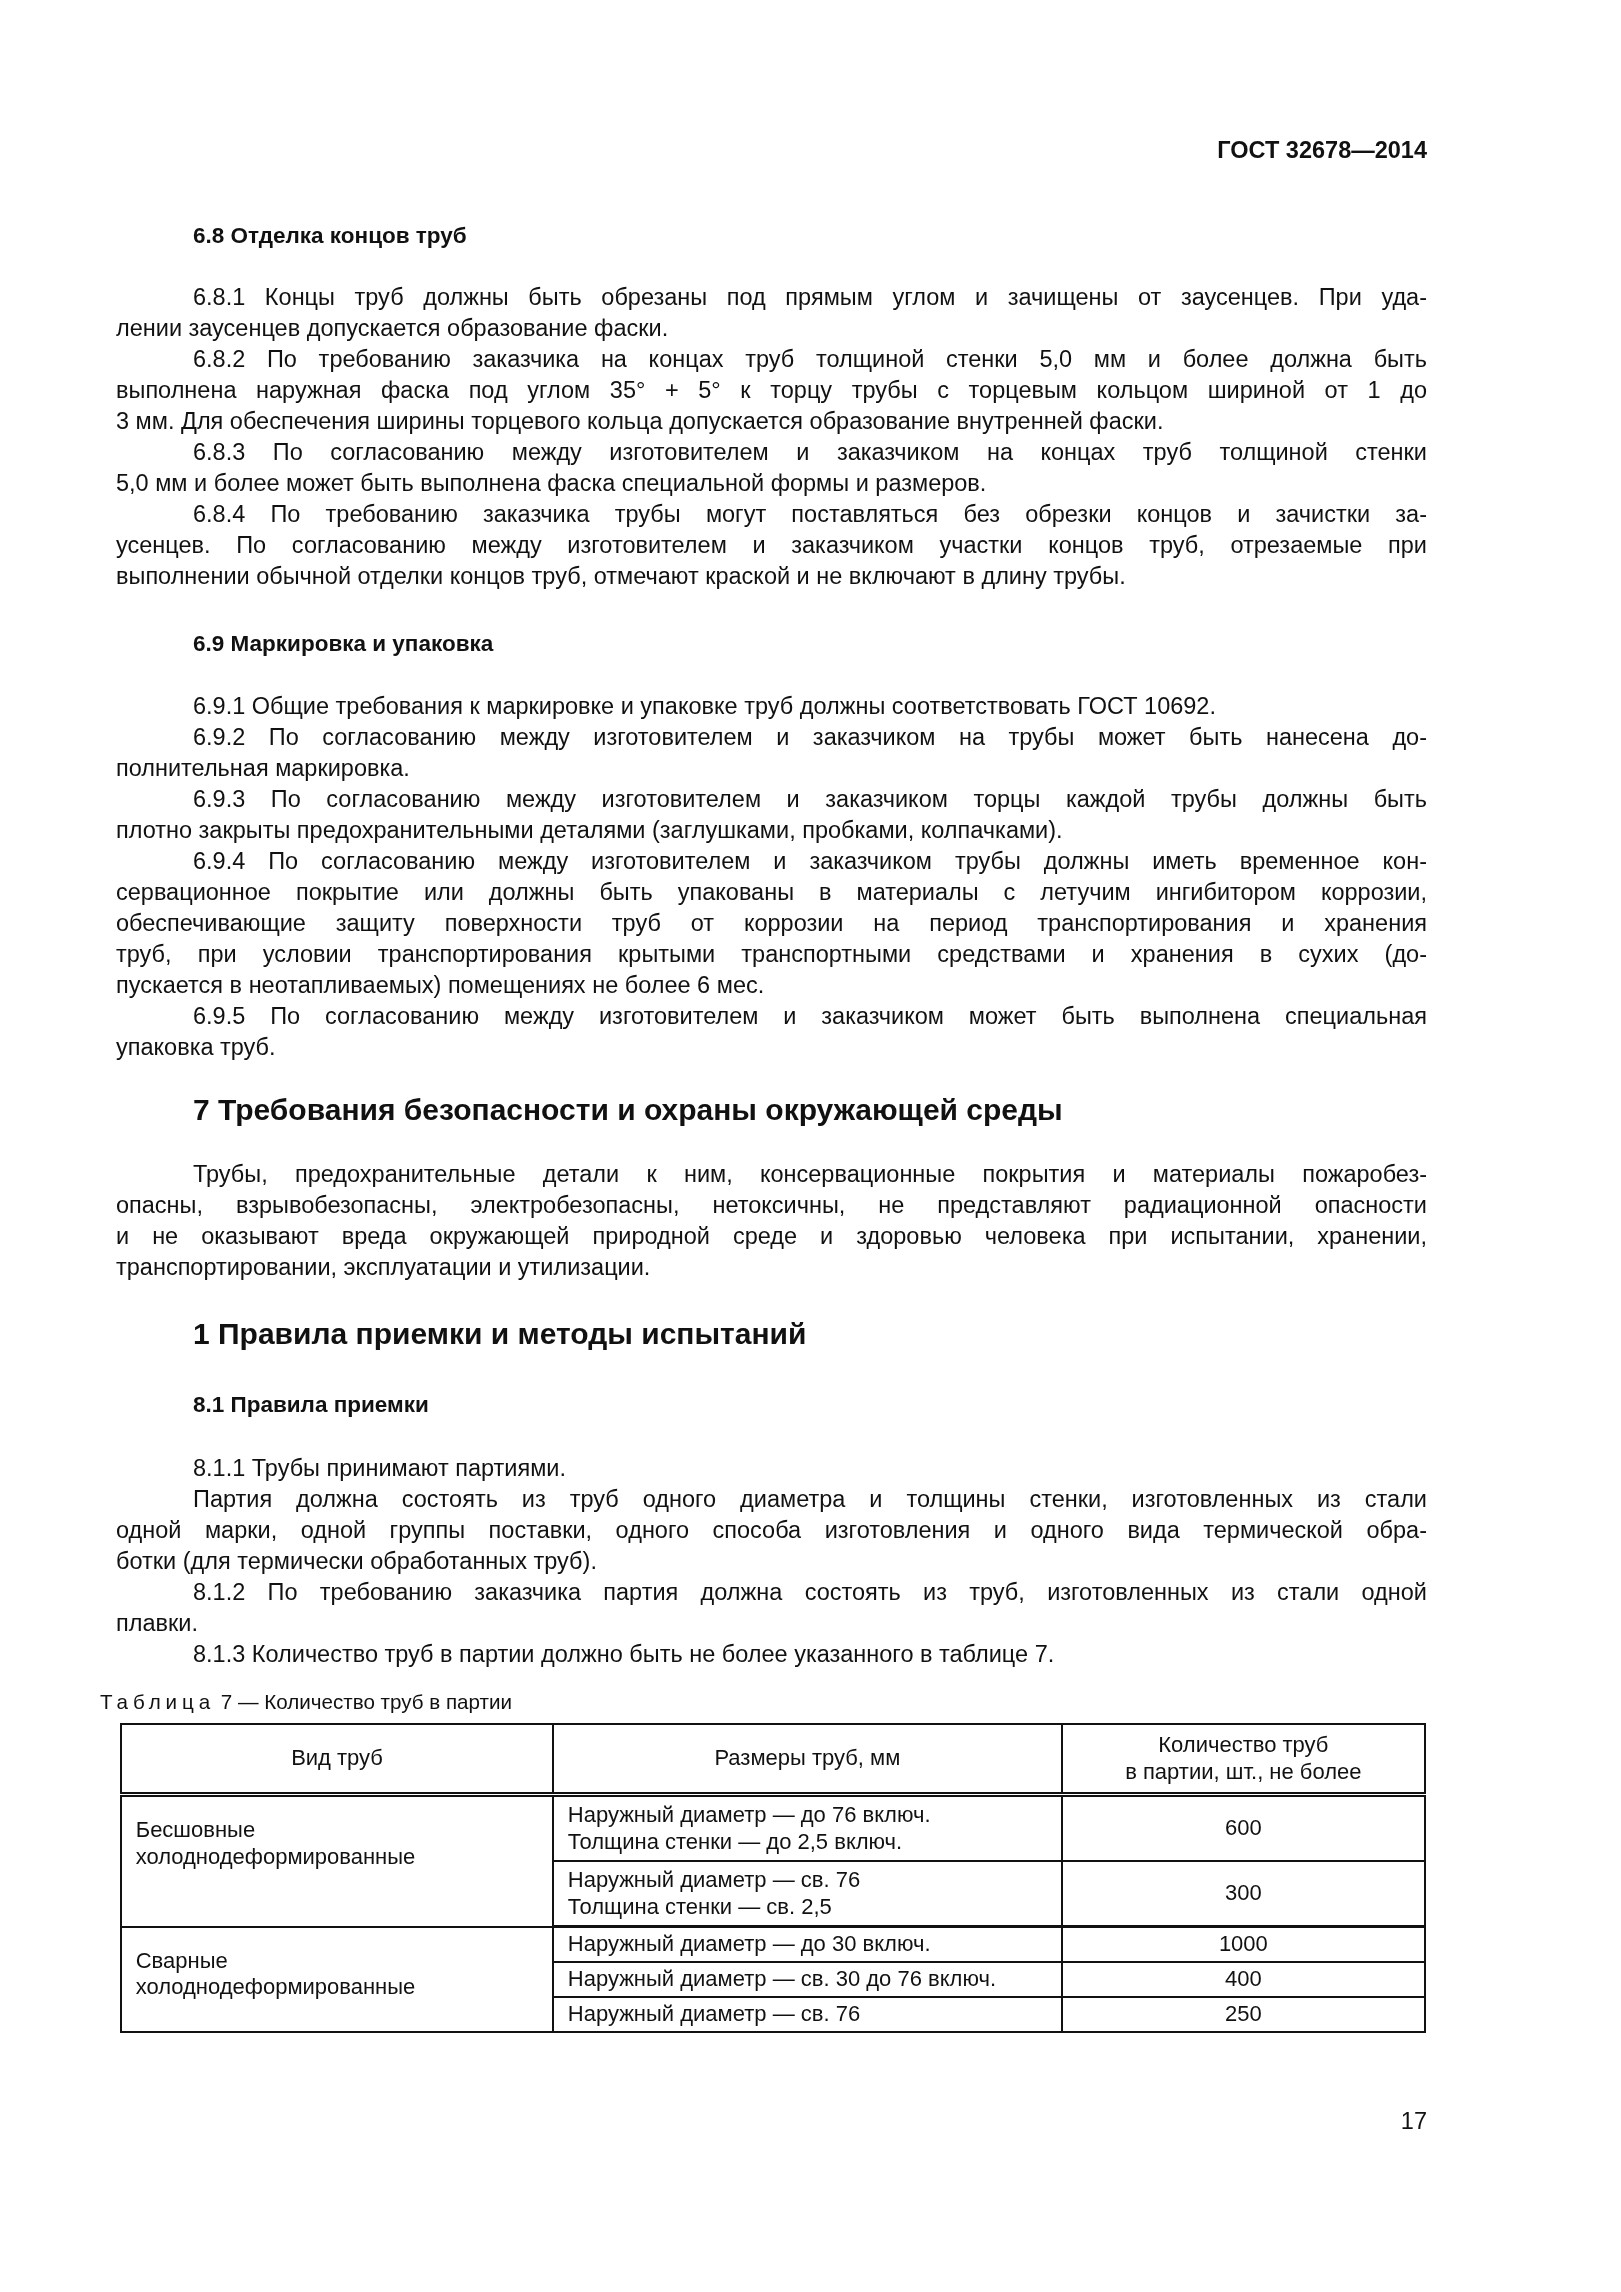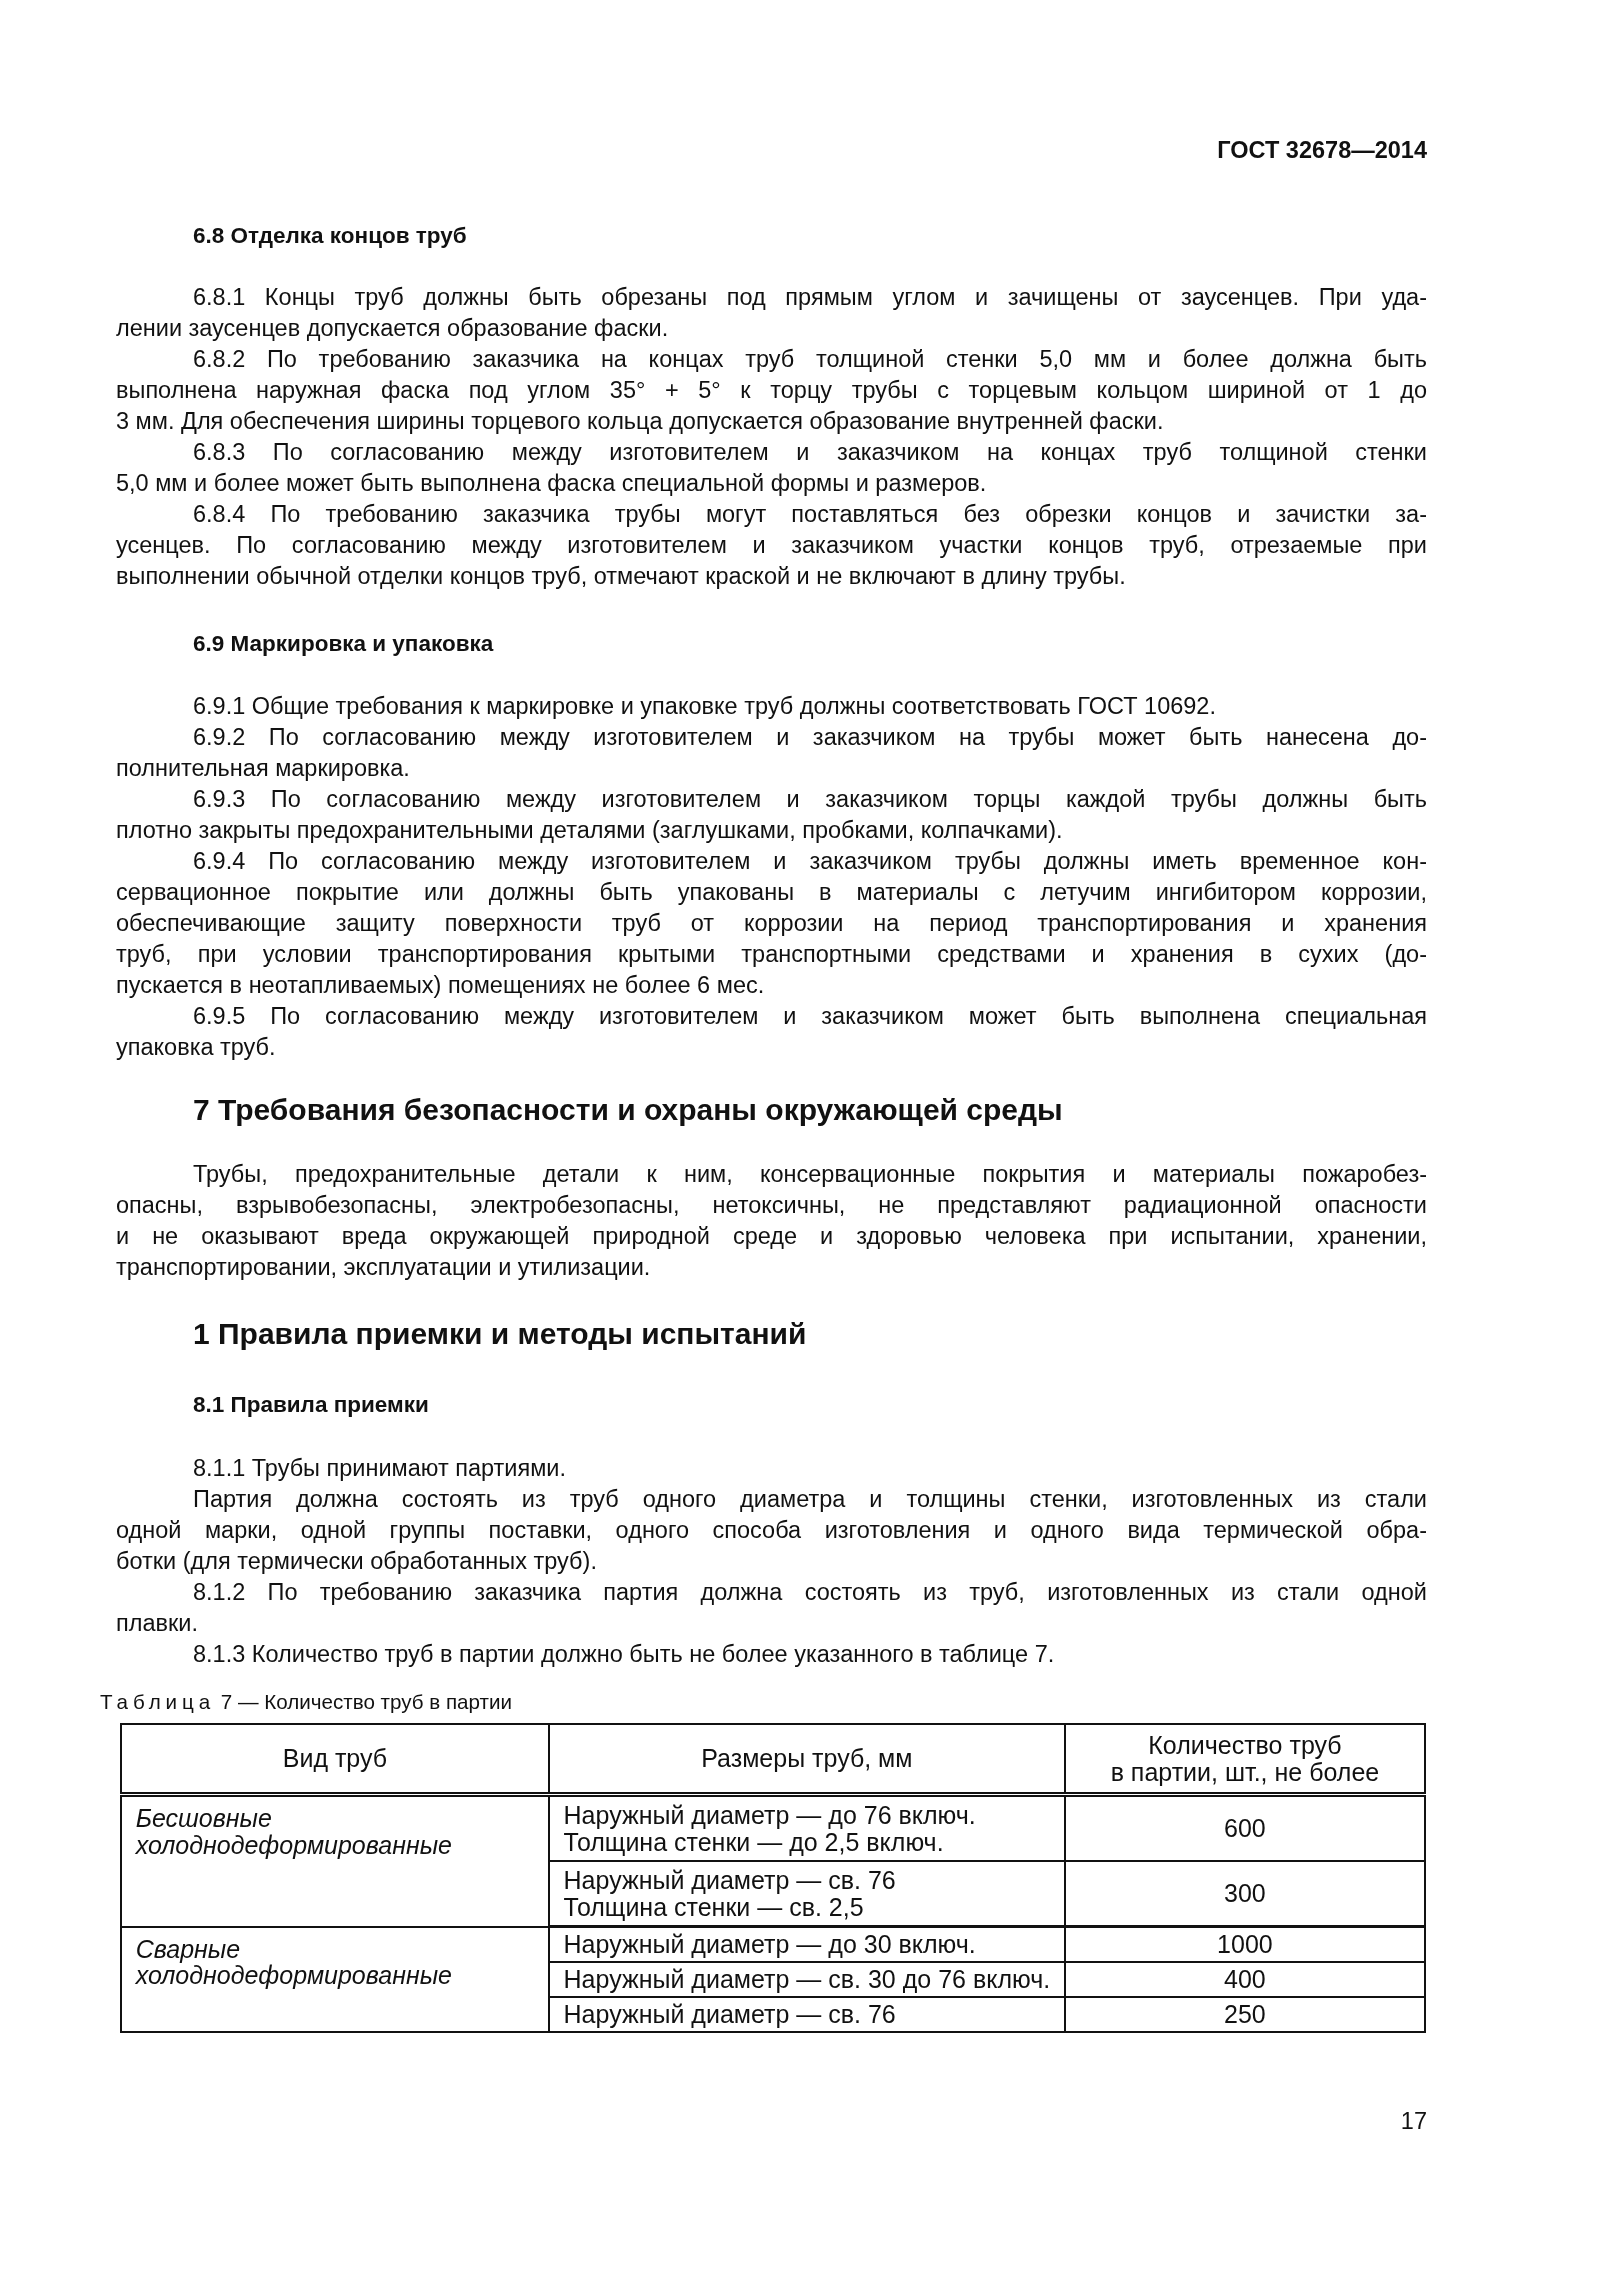--- a/index.html
+++ b/index.html
@@ -13,26 +13,26 @@
   .para { left: 116px; width: 1311px; font-size: 23.5px; line-height: 31px; }
   .line { display: block; height: 31px; white-space: nowrap; overflow: visible;
           text-align: justify; text-align-last: justify; }
   .line.first { padding-left: 77px; }
   .line.last { text-align-last: left; }
   .caption { left: 100px; top: 1688px; font-size: 20.6px; line-height: 27.4px; white-space: nowrap; }
   .caption .spaced { letter-spacing: 4.9px; }
   .page-number { left: 1353px; width: 74px; top: 2107px; text-align: right; font-size: 23.5px; line-height: 29px; }
 
   table.t7 { position: absolute; left: 120px; top: 1723px; width: 1306px;
-             border-collapse: collapse; font-size: 25px; line-height: 26.5px;
+             border-collapse: collapse; font-size: 22px; line-height: 26.5px;
              border: 2.9px solid #111; }
   table.t7 td, table.t7 th { border: 2px solid #111; padding: 0 13.7px; vertical-align: middle; font-weight: normal; }
   table.t7 thead th { text-align: center; height: 67px; }
   table.t7 thead tr { border-bottom: 5.9px double #111; }
-  table.t7 td.kind { vertical-align: top; padding-top: 8px; font-style: italic; }
+  table.t7 td.kind { vertical-align: top; padding-top: 20px; }
   table.t7 td.qty { text-align: center; }
   table.t7 tr.group-end td { border-bottom: 3.9px solid #111; }
   table.t7 tr.tall td { height: 63px; }
   table.t7 tr.short td { height: 33px; }
   .cell-line { display: block; white-space: nowrap; }
 </style>
 </head>
 <body>
 
 <div class="abs doc-header">ГОСТ 32678—2014</div>

